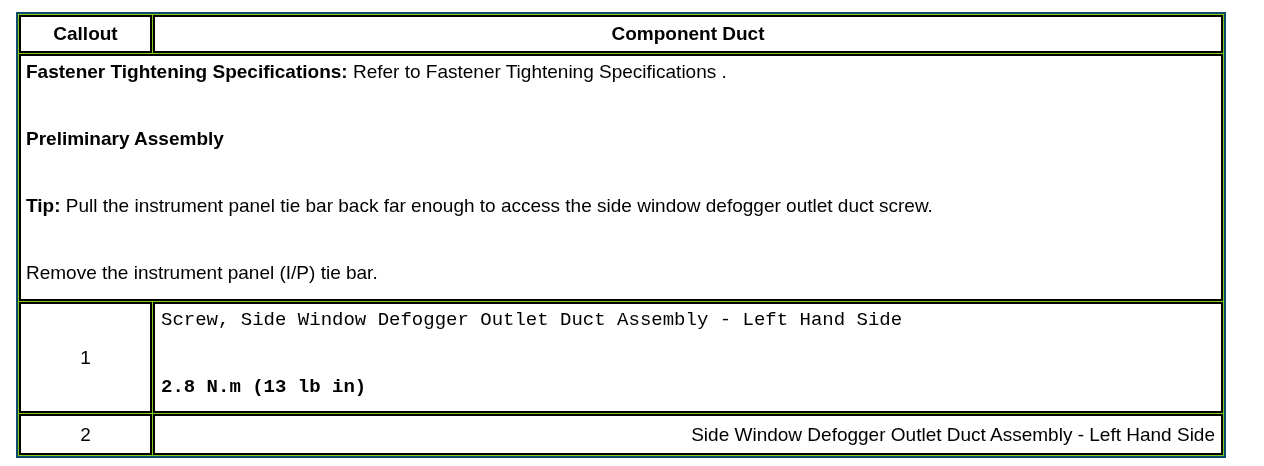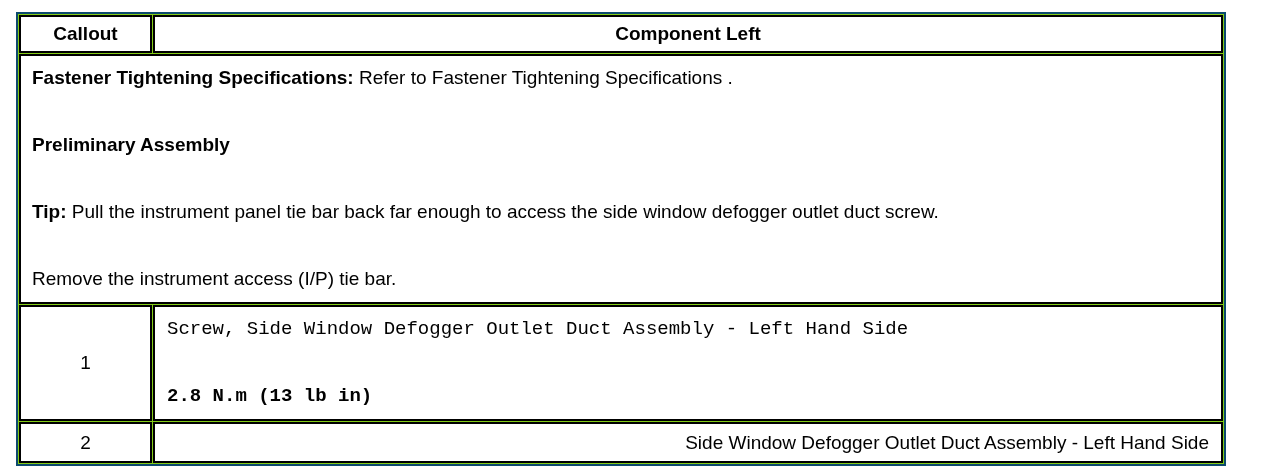--- a/index.html
+++ b/index.html
@@ -59,46 +59,46 @@
     height: 96px;
     padding: 5px 6px 6px 6px;
     font-family: Liberation Mono, monospace;
   }
   td.component-mid {
     vertical-align: middle;
     height: 37px;
     padding: 0 6px;
     text-align: right;
   }
-  .para { margin: 6px; }
+  .para { margin: 0; }
   .para + .para { margin-top: 45px; }
   .bold { font-weight: bold; }
 </style>
 </head>
 <body>
 
 <div class="page">
   <table class="spec-table">
     <colgroup>
       <col class="col-callout">
       <col>
     </colgroup>
     <thead>
       <tr>
         <th class="hdr">Callout</th>
-        <th class="hdr">Component Left</th>
+        <th class="hdr">Component Duct</th>
       </tr>
     </thead>
     <tbody>
       <tr>
         <td class="preamble" colspan="2">
           <p class="para"><span class="bold">Fastener Tightening Specifications:</span><span> Refer to Fastener Tightening Specifications .</span></p>
           <p class="para bold">Preliminary Assembly</p>
           <p class="para"><span class="bold">Tip:</span><span> Pull the instrument panel tie bar back far enough to access the side window defogger outlet duct screw.</span></p>
-          <p class="para">Remove the instrument access (I/P) tie bar.</p>
+          <p class="para">Remove the instrument panel (I/P) tie bar.</p>
         </td>
       </tr>
       <tr>
         <td class="callout-cell">1</td>
         <td class="component-top">
           <p class="para">Screw, Side Window Defogger Outlet Duct Assembly - Left Hand Side</p>
           <p class="para bold">2.8 N.m (13 lb in)</p>
         </td>
       </tr>
       <tr>

